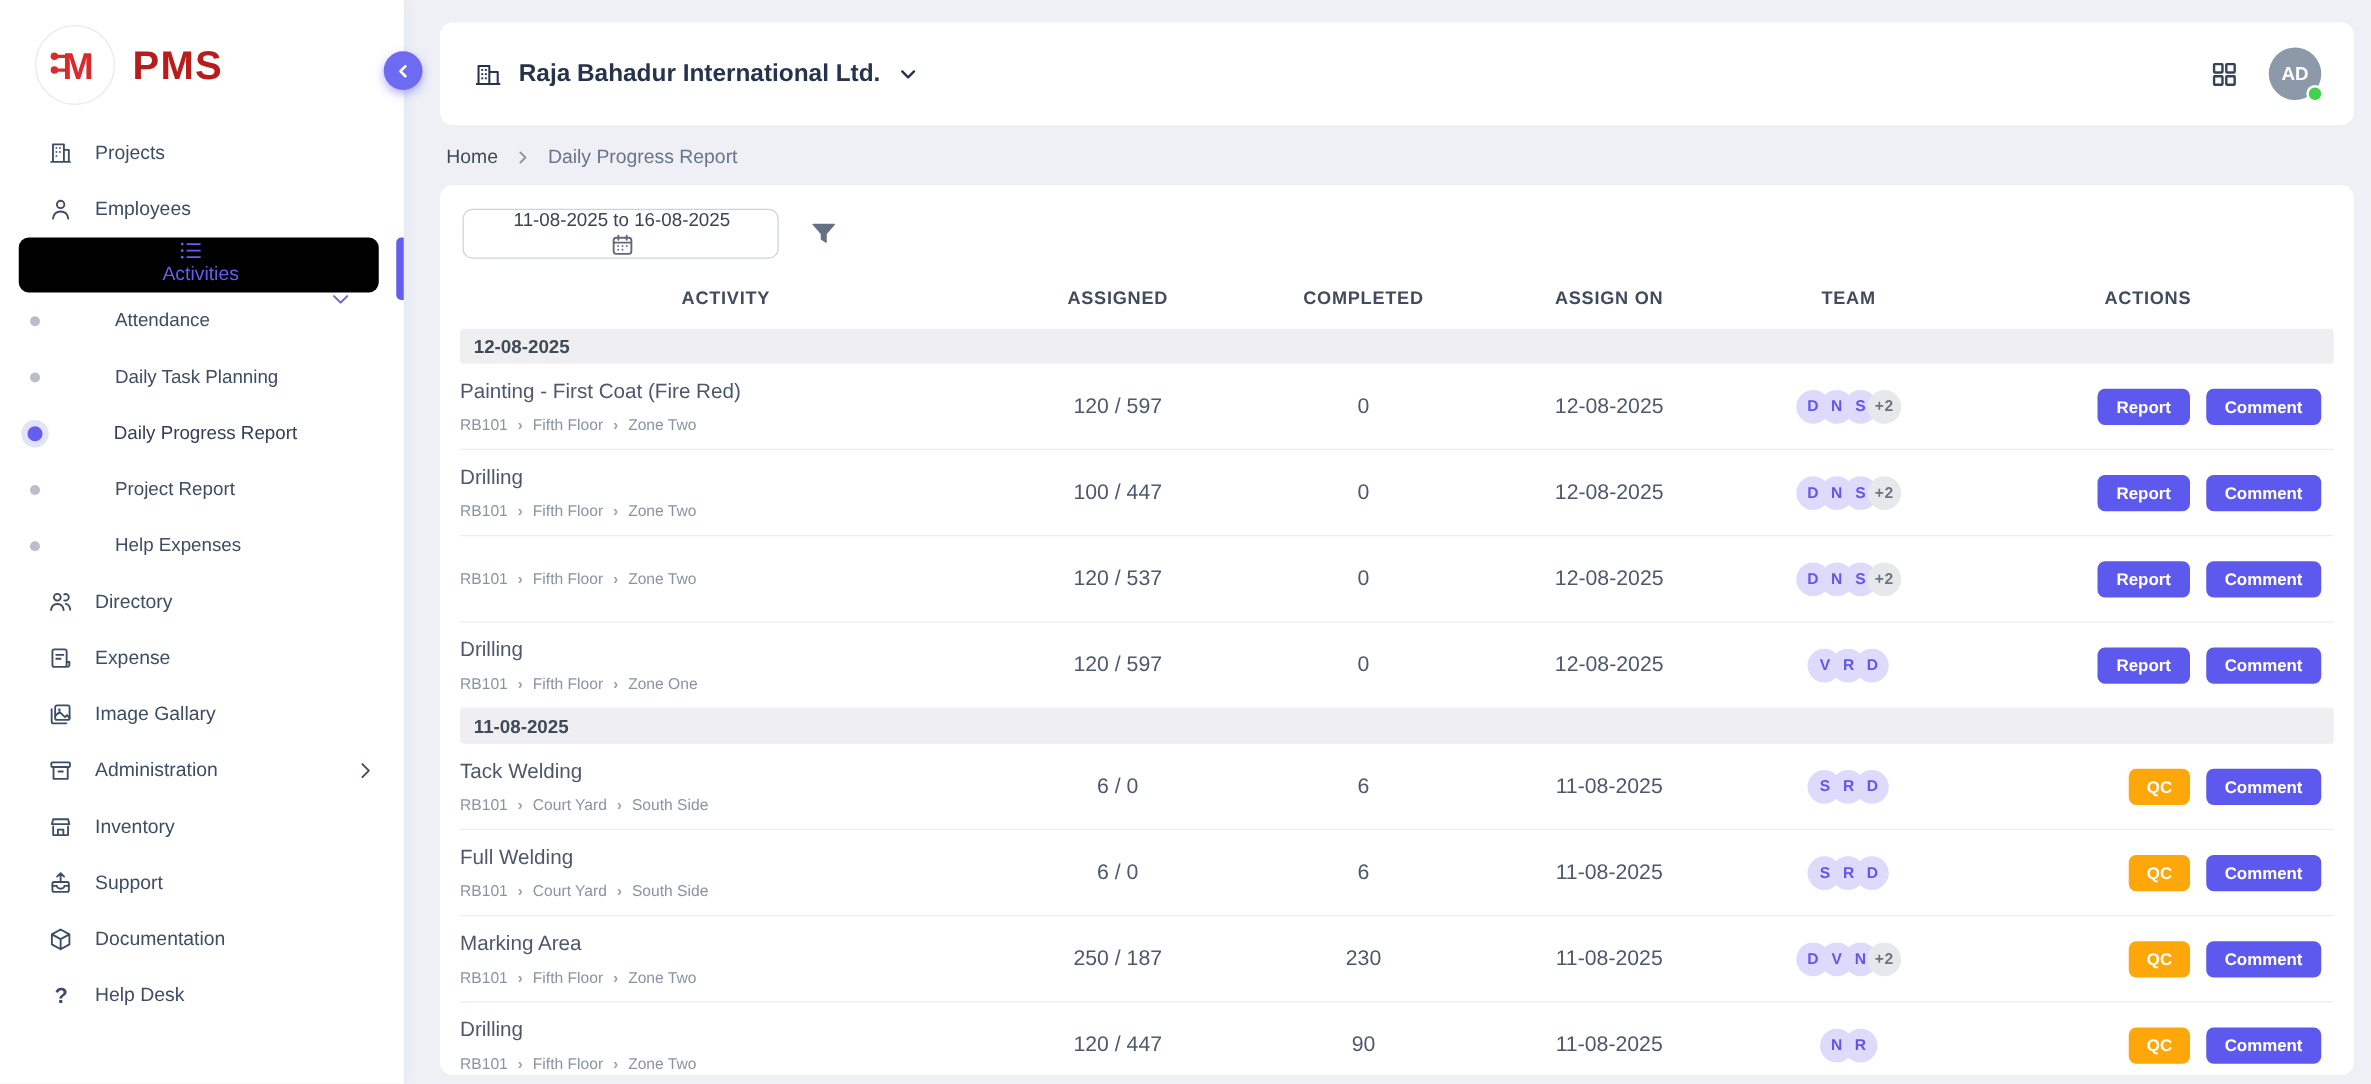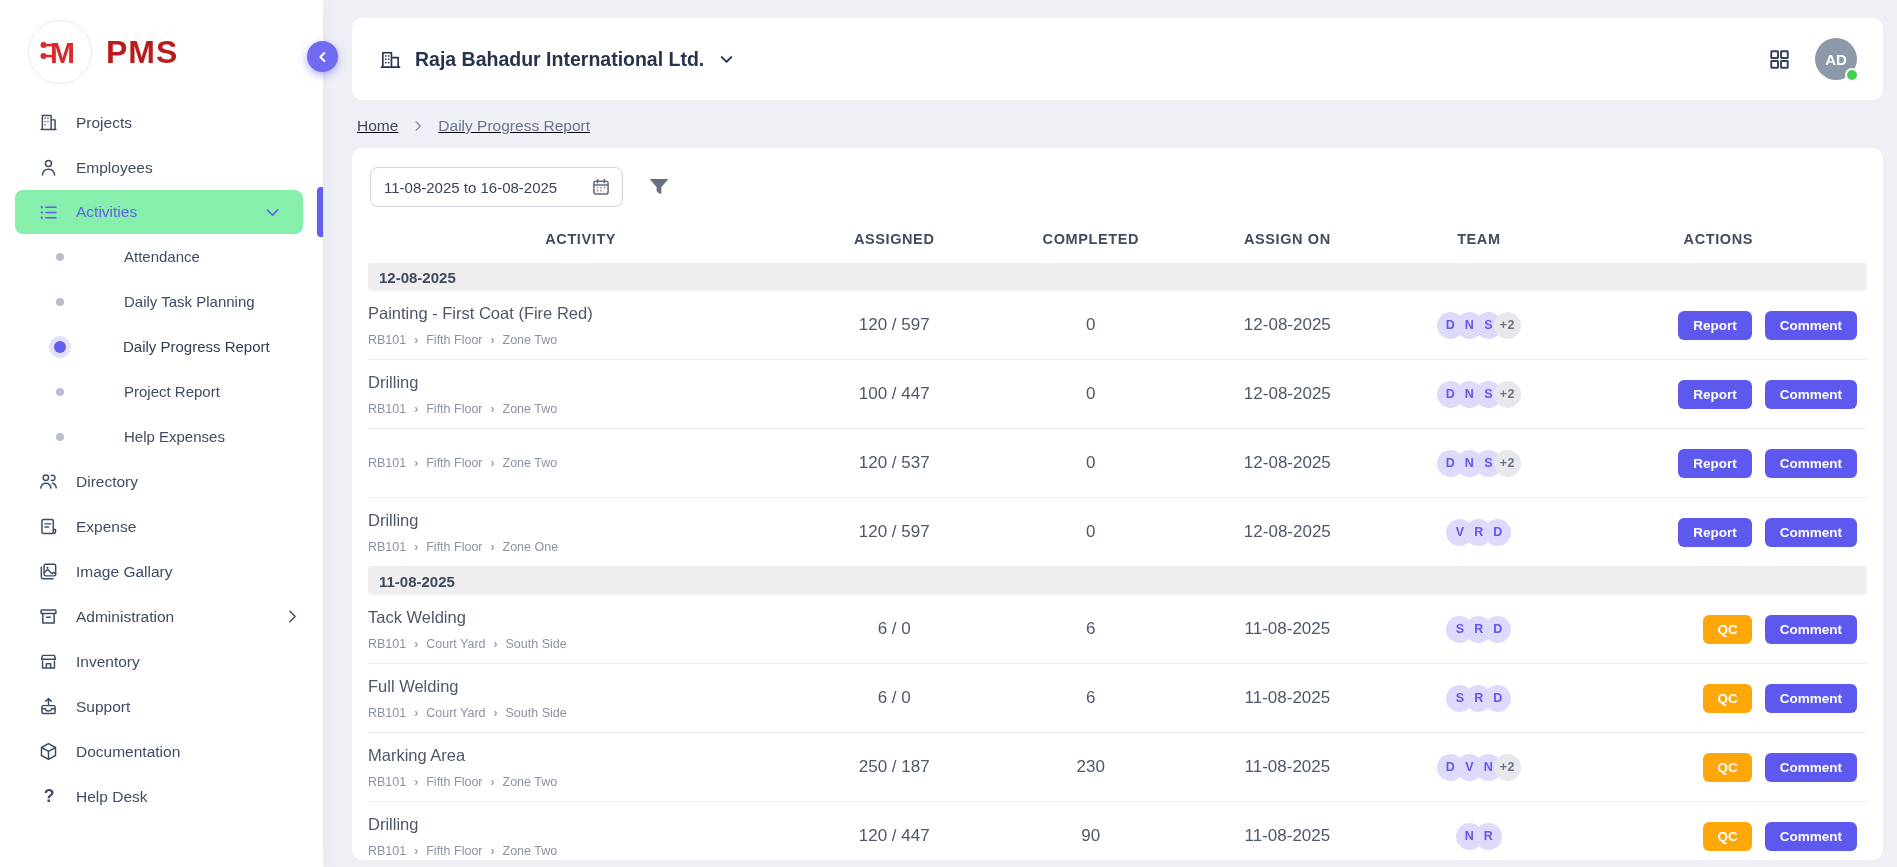--- a/index.html
+++ b/index.html
@@ -11,25 +11,25 @@
     box-shadow:0 0 12px rgba(40,50,80,.06); z-index:2; }
   .logo-row { display:flex; align-items:center; gap:14px; padding:20px 0 16px 28px; }
   .logo-circle { width:64px; height:64px; border-radius:50%; border:1px solid #e7e9ee;
     display:flex; align-items:center; justify-content:center; background:#fff; }
   .logo-text { font-size:32px; font-weight:bold; color:#b91c1c; letter-spacing:1px; }
   .nav { display:flex; flex-direction:column; }
   .nav-item { display:flex; align-items:center; height:45px; padding-left:38px; padding-right:20px;
     color:#3d4d63; font-size:15.5px; font-weight:500; cursor:pointer; position:relative; }
   .nav-item svg { width:21px; height:21px; flex:none; margin-right:17px; }
   .nav-item .chev { margin-left:auto; margin-right:0; width:16px; height:16px; }
-  .nav-item.active { background:#86efac; color:#635ef0; border-radius:8px;
-    margin:0 20px 0 15px; padding-left:23px; height:44px; }
+  .nav-item.active { background:#000000; color:#635ef0; border-radius:8px;
+    margin:0 20px 0 15px; padding-left:23px; height:44px;flex-direction:column; }
   .active-bar { position:absolute; right:0; width:6px; height:50px; background:#635ef0;
     border-radius:4px 0 0 4px; }
-  .nav-sub { display:flex; align-items:center; height:45px; padding-left:56px;
+  .nav-sub { display:flex; align-items:center; height:45px; padding-left:24px;
     color:#3d4d63; font-size:15px; font-weight:500; cursor:pointer; }
   .nav-sub .dot { width:8px; height:8px; border-radius:50%; background:#b9bfca; flex:none; }
   .nav-sub .sub-label { margin-left:60px; }
   .nav-sub.active .dot { width:12px; height:12px; margin-left:-2px; background:#635ef0;
     box-shadow:0 0 0 5px rgba(99,94,240,.18); }
   .nav-sub.active .sub-label { margin-left:57px; color:#323e54; }
 
   .collapse-btn { position:fixed; left:307px; top:41px; width:31px; height:31px; border-radius:50%;
     background:#6f6af2; border:none; display:flex; align-items:center; justify-content:center;
     box-shadow:0 3px 8px rgba(99,94,240,.5); cursor:pointer; z-index:3; }
@@ -41,29 +41,29 @@
   .company { display:flex; align-items:center; gap:13px; font-size:19.5px; font-weight:bold;
     color:#26334d; cursor:pointer; }
   .topbar-right { display:flex; align-items:center; gap:24px; }
   .avatar { position:relative; width:42px; height:42px; border-radius:50%; background:#8b99a9;
     color:#fff; font-size:15px; font-weight:bold; display:flex; align-items:center;
     justify-content:center; cursor:pointer; }
   .status-dot { position:absolute; right:-2px; bottom:-2px; width:14px; height:14px;
     border-radius:50%; background:#3fd24a; border:2.5px solid #fff; }
 
   .breadcrumb { display:flex; align-items:center; gap:13px; margin:17px 0 13px 5px;
-    font-size:15.5px;text-decoration:underline; }
+    font-size:15.5px; }
   .bc-home { color:#3f4a5a; cursor:pointer; }
   .bc-current { color:#68748a; }
 
   .card { background:#fff; border-radius:10px; padding:19px 16px 0; height:712px; overflow:hidden; }
   .filter-row { display:flex; align-items:center; gap:24px; margin-left:2px; }
   .date-input { width:253px; height:40px; border:1px solid #cdd2db; border-radius:8px;
     display:flex; align-items:center; justify-content:space-between; padding:0 11px 0 13px;
-    font-size:15px; color:#3b4453; cursor:pointer; background:#fff; }
+    font-size:15px; color:#3b4453; cursor:pointer; background:#fff;flex-direction:column; }
 
   .thead, .trow { display:grid; grid-template-columns:422fr 200fr 190fr 200fr 180fr 295fr;
     align-items:center; }
   .thead { height:48px; margin-top:8px; }
   .th { text-align:center; font-size:14.5px; font-weight:bold; color:#404c5e; letter-spacing:.6px; }
   .band { height:28px; background:#efeff2; border-radius:3px; display:flex; align-items:center;
     padding-left:11px; font-weight:bold; font-size:15px; color:#3f4a5a; }
   .trow { height:69px; border-bottom:1px solid #ebedf1; }
   .activity-cell { display:flex; flex-direction:column; justify-content:center; gap:10px; }
   .activity-name { font-size:16.5px; color:#4d586b; }

